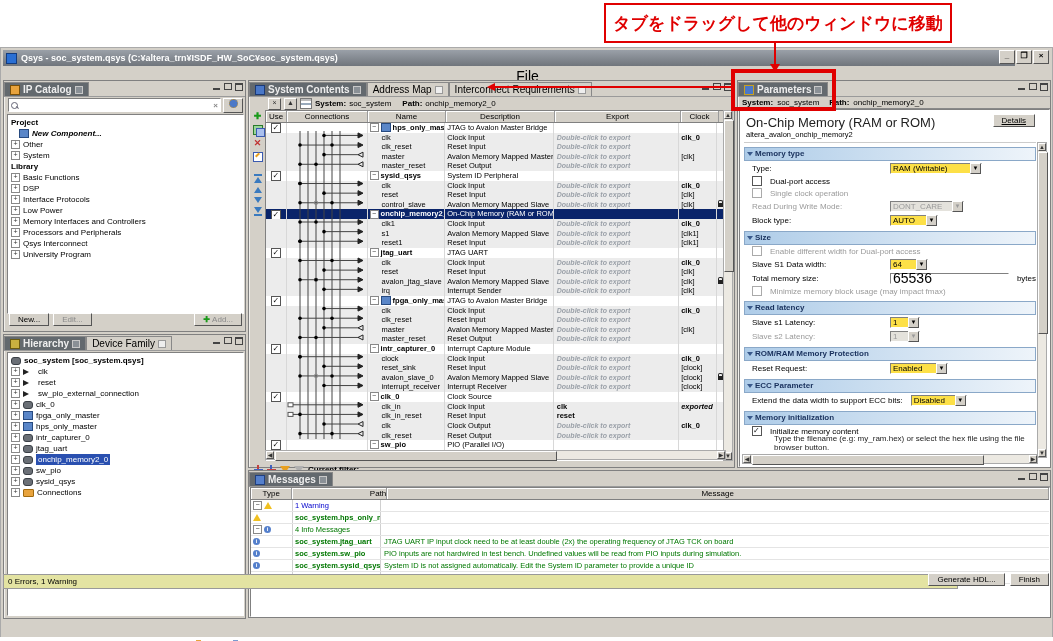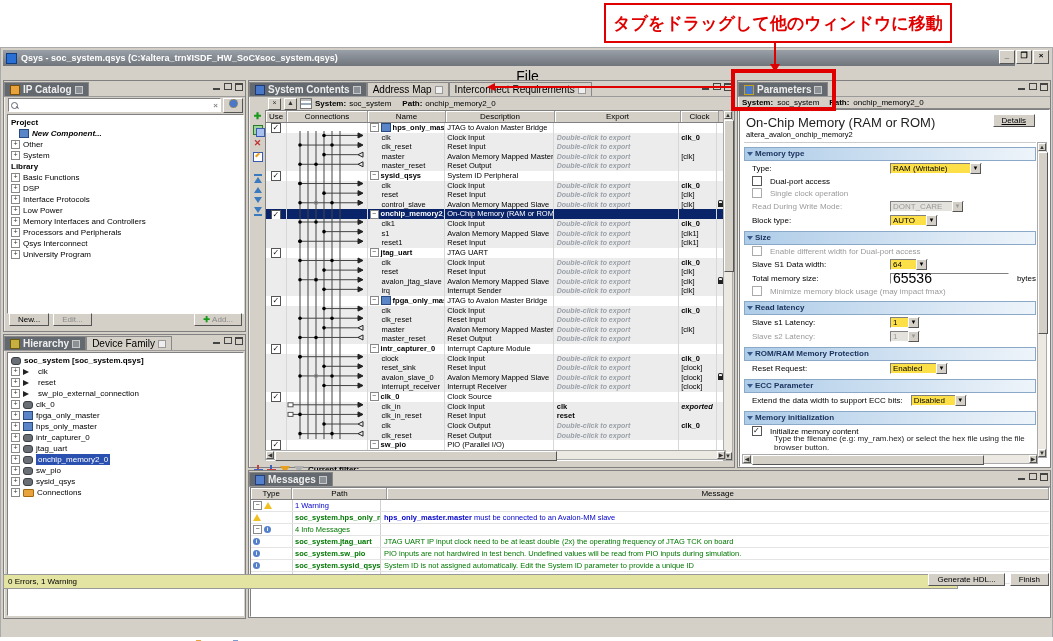--- a/index.html
+++ b/index.html
@@ -1068,38 +1068,37 @@
     </div>
     <div class="panelbtns">
       <span class="pb min"></span>
       <span class="pb flo"></span>
       <span class="pb max"></span>
     </div>
   </div>
   <div class="abs content" id="msg-table">
     <div class="msg-hdr" id="msg-hdr">
         <div style="width: 42px;">Type</div>
-        <div style="width: 96px;">Path</div>
+        <div style="width: 96px; text-align: right;">Path</div>
         <div style="width: 670px;">Message</div>
       </div>
     <div id="msg-body">
         <div class="msg-row">
           <div class="m-type">
             <span class="exp">−</span>
             <span class="warn-ico"></span>
           </div>
           <div class="m-path blue" style="font-weight: normal;">1 Warning</div>
           <div class="m-msg blue"><span></span></div>
         </div>
         <div class="msg-row">
           <div class="m-type">
             <span class="warn-ico"></span>
           </div>
           <div class="m-path green">soc_system.hps_only_master</div>
-          <div class="m-msg blue"><span class="bold">hps_only_master.master</span><span> must be connected to an Avalon-MM slave</span></div>
         </div>
         <div class="msg-row">
           <div class="m-type">
             <span class="exp">−</span>
             <span class="info-ico">i</span>
           </div>
           <div class="m-path green" style="font-weight: normal;">4 Info Messages</div>
           <div class="m-msg green"><span></span></div>
         </div>
         <div class="msg-row">

